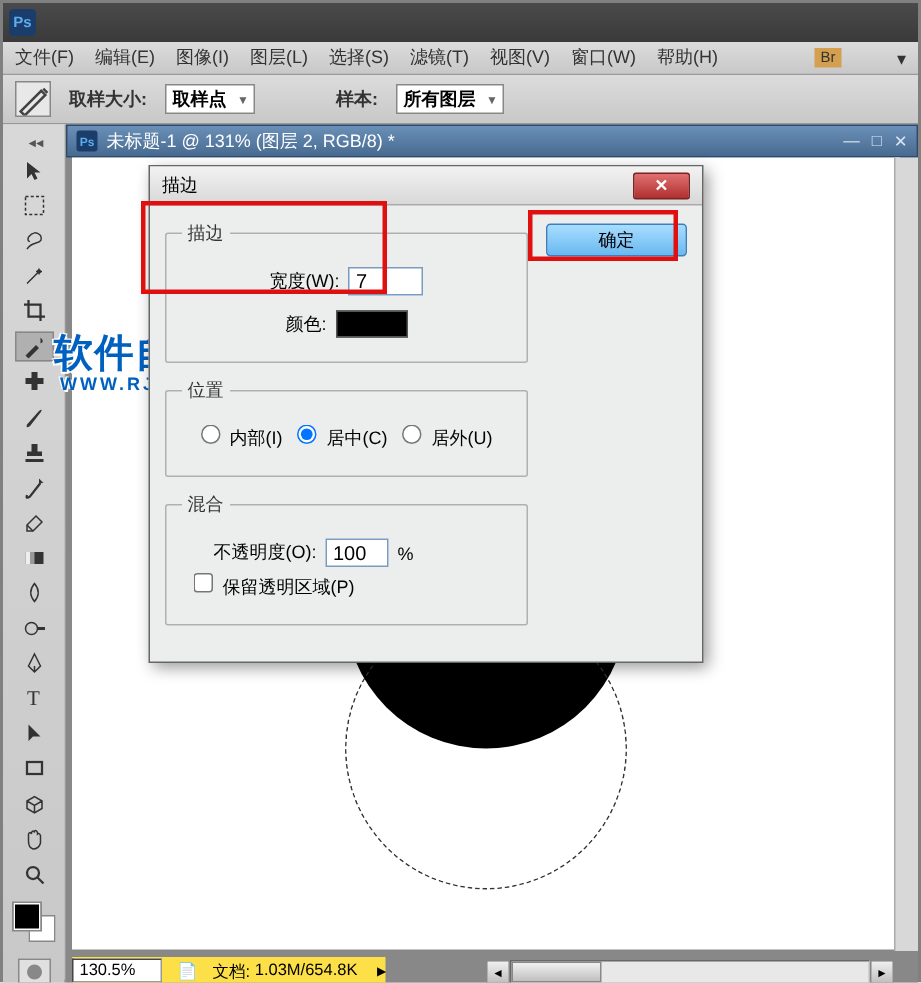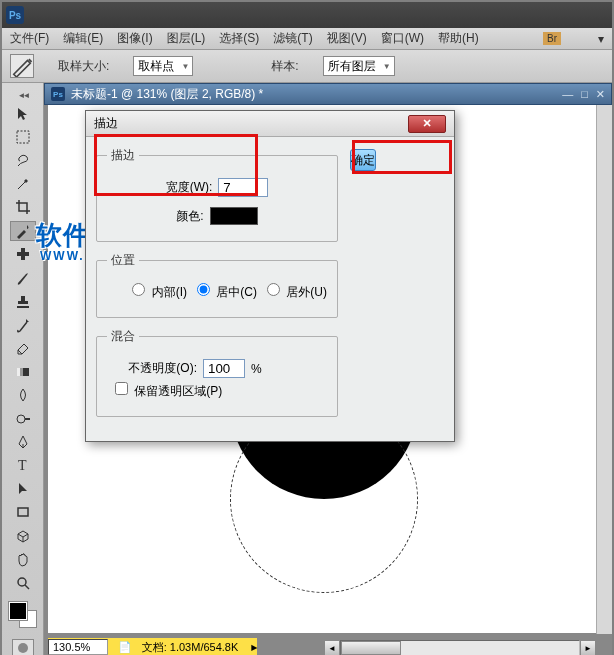--- a/index.html
+++ b/index.html
@@ -8,21 +8,21 @@
     .outer-border { border: 2px solid #808080; width: 614px; height: 655px; position: relative; }
     
     .app-titlebar { height: 26px; background: linear-gradient(#4a4a4a, #3a3a3a); display: flex; align-items: center; padding: 0 4px; }
     .ps-logo { width: 18px; height: 18px; background: #1a3d6b; border-radius: 3px; display: flex; align-items: center; justify-content: center; color: #5dadec; font-weight: bold; font-size: 10px; }
     
     .menubar { height: 22px; background: linear-gradient(#dcdcdc, #c8c8c8); display: flex; align-items: center; padding: 0 8px; gap: 14px; border-bottom: 1px solid #999; }
     .menubar span { color: #333; cursor: default; }
     .br-badge { margin-left: auto; padding: 1px 4px; background: #d4a050; color: #6a4a20; font-size: 10px; margin-right: 19px; }
     .menu-chev { margin-left: 4px; }
     
-    .optionsbar { height: 30px; background: linear-gradient(#dcdcdc, #c8c8c8); display: flex; align-items: center; padding: 16px 8px; gap: 24px; border-bottom: 1px solid #999; }
+    .optionsbar { height: 30px; background: linear-gradient(#dcdcdc, #c8c8c8); display: flex; align-items: center; padding: 16px 8px; gap: 12px; border-bottom: 1px solid #999; font-weight: bold; }
     .opt-icon { width: 24px; height: 24px; border: 1px solid #888; background: #e8e8e8; display: flex; align-items: center; justify-content: center; }
     .opt-label { color: #333; }
     .opt-select { height: 20px; border: 1px solid #888; background: #fff; padding: 0 18px 0 4px; position: relative; display: flex; align-items: center; }
     .opt-select::after { content: "▼"; position: absolute; right: 3px; font-size: 8px; color: #666; }
     
     .main-area { display: flex; height: calc(100% - 78px); }
     
     .toolbox { width: 42px; background: linear-gradient(#d8d8d8, #c8c8c8); border-right: 1px solid #999; display: flex; flex-direction: column; align-items: center; padding-top: 8px; gap: 3px; }
     .tool-toggle { width: 30px; height: 10px; display: flex; justify-content: center; }
     .tool-toggle::before { content: "◄◄"; font-size: 8px; color: #555; letter-spacing: -3px; }
@@ -55,26 +55,26 @@
     
     .statusbar { position: absolute; left: 4px; bottom: 0; height: 18px; display: flex; align-items: center; gap: 10px; font-size: 11px; z-index: 5; background: #fde047; }
     .zoom-field { width: 60px; height: 16px; border: 1px inset #999; background: #fff; padding: 0 4px; display: flex; align-items: center; }
     .statusbar > span { display: flex; align-items: center; }
     .stat-chev { font-size: 8px; margin-left: 3px; }
     .h-scroll-right { position: absolute; bottom: 0; left: 280px; right: 16px; height: 16px; display: flex; background: #d8d8d8; }
     .h-track { flex: 1; background: #e8e8e8; border: 1px inset #bbb; position: relative; }
     .h-thumb { position: absolute; left: 0; width: 60px; top: 0; bottom: 0; background: linear-gradient(#f0f0f0,#c0c0c0); border: 1px solid #888; }
     
     
-    .dialog { position: absolute; left: 83px; top: 108px; width: 370px; background: #eceeee; border: 1px solid #666; box-shadow: 3px 3px 10px rgba(0,0,0,0.4); z-index: 50; }
+    .dialog { position: absolute; left: 97px; top: 108px; width: 370px; background: #eceeee; border: 1px solid #666; box-shadow: 3px 3px 10px rgba(0,0,0,0.4); z-index: 50; }
     .dlg-title { height: 26px; background: linear-gradient(#f2f2f2, #d8d8d8); border-bottom: 1px solid #aaa; display: flex; align-items: center; padding: 0 8px; }
     .dlg-close { margin-left: auto; width: 38px; height: 18px; background: linear-gradient(#e07070, #b03030); border: 1px solid #802020; border-radius: 2px; color: #fff; display: flex; align-items: center; justify-content: center; font-size: 11px; font-weight: bold; cursor: pointer; }
     .dlg-body { display: flex; padding: 10px 10px 14px 10px; gap: 12px; }
     .dlg-left { flex: 1; }
-    .dlg-right { width: 94px; display: flex; flex-direction: row; gap: 8px; padding-top: 2px; }
+    .dlg-right { width: 94px; display: flex; flex-direction: column; gap: 8px; padding-top: 2px; }
     
     .dlg-btn { height: 22px; border: 1px solid #777; background: linear-gradient(#f4f4f4, #d8d8d8); border-radius: 3px; display: flex; align-items: center; justify-content: center; cursor: pointer; }
     .dlg-btn.primary { background: linear-gradient(#a8ddff, #6ab8f0); border-color: #3a80c0; }
     
     fieldset { border: 1px solid #b0b0b0; border-radius: 2px; margin-bottom: 10px; padding: 10px 10px 12px 10px; }
     legend { padding: 0 4px; color: #333; }
     .row { display: flex; align-items: center; gap: 6px; margin: 4px 0; }
     .txt-input { width: 50px; height: 19px; border: 1px solid #7a9ac0; background: #fff; padding: 0 4px; }
     .color-sw { width: 48px; height: 18px; background: #000; border: 1px solid #555; }
     input[type=radio], input[type=checkbox] { margin-right: 3px; }
@@ -298,21 +298,21 @@
             <input class="txt-input" value="7" style="">
           </div>
           <div class="row" style="justify-content:center; margin-top:10px;">
             <span>颜色:</span>
             <div class="color-sw"></div>
           </div>
         </fieldset>
 
         <fieldset>
           <legend>位置</legend>
-          <div class="row" style="justify-content:flex-end; gap:10px;">
+          <div class="row" style="justify-content:center; gap:10px;">
             <label><input type="radio" name="pos" style=""> <span>内部(I)</span></label>
             <label><input type="radio" name="pos" checked="" style=""> <span>居中(C)</span></label>
             <label><input type="radio" name="pos" style=""> <span>居外(U)</span></label>
           </div>
         </fieldset>
 
         <fieldset>
           <legend>混合</legend>
           <div class="row" style="margin-left:18px;">
             <span style="width:72px; text-align:right;">不透明度(O):</span>

